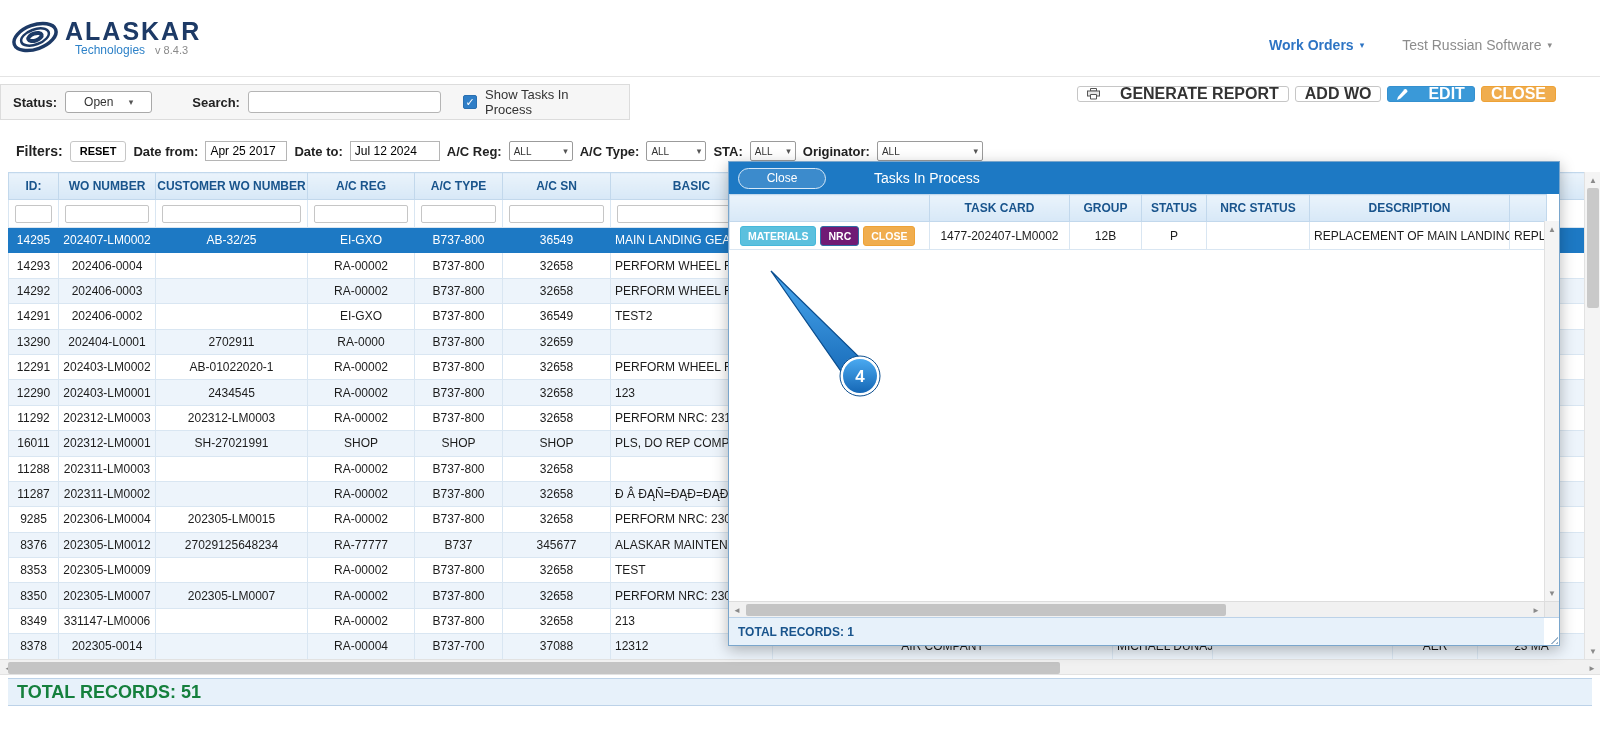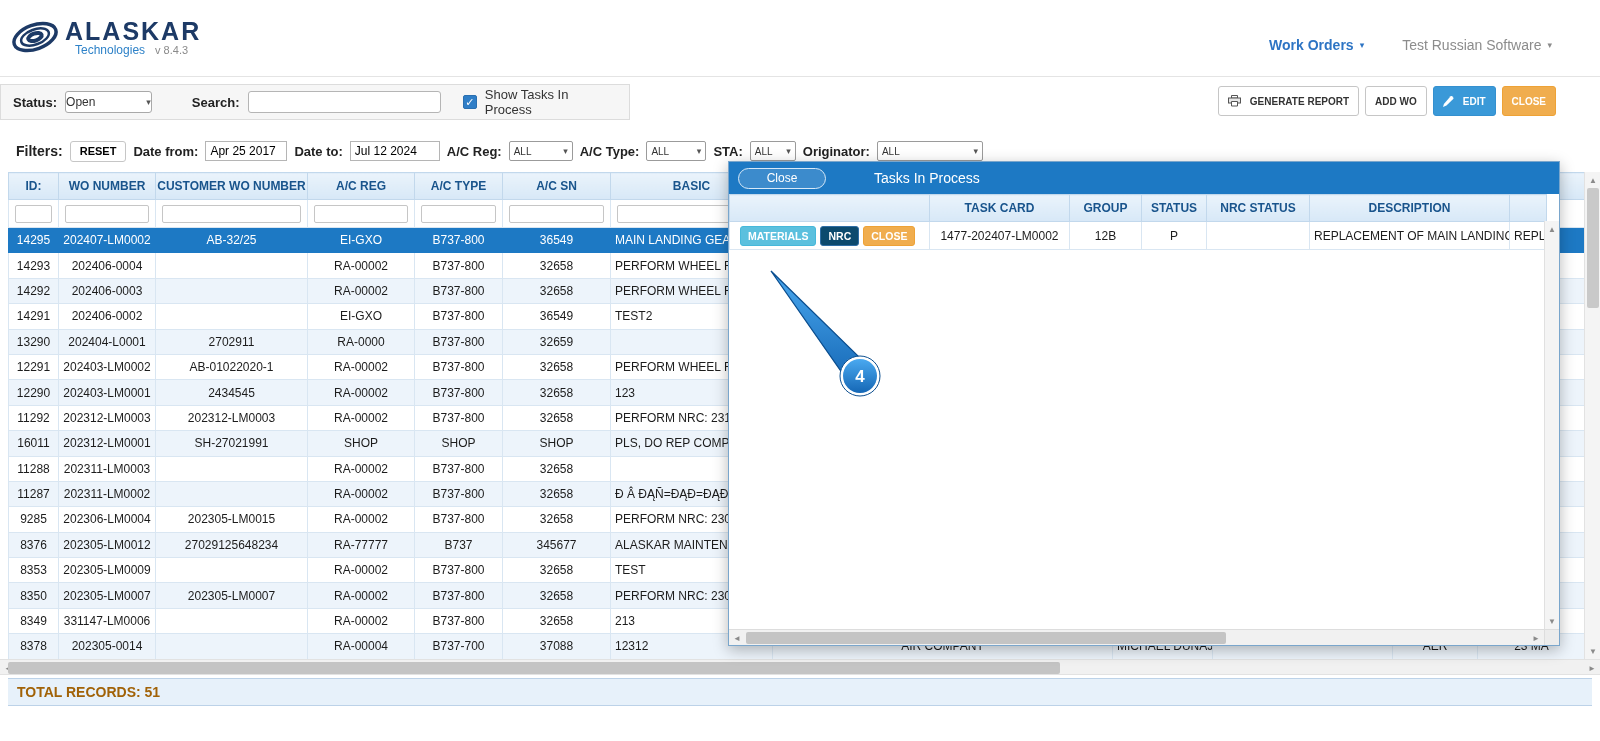--- a/index.html
+++ b/index.html
@@ -15,28 +15,28 @@
   .brand-row{display:flex;align-items:baseline;gap:10px;padding-left:10px;margin-top:-2px}
   .brand-sub{font-size:12px;color:#2e82c8}
   .version{font-size:11px;color:#8a8a8a}
   .nav{position:absolute;right:48px;top:37px;display:flex;align-items:center;gap:38px;font-size:14px}
   .nav-work{color:#2d74c4;font-weight:bold;display:flex;align-items:center;gap:6px;cursor:pointer}
   .nav-user{color:#8c8c8c;display:flex;align-items:center;gap:6px;cursor:pointer}
   .caret{font-size:9px;color:inherit}
 
   
   .toolbar{position:absolute;left:0;top:84px;width:630px;height:36px;background:#f6f6f6;border:1px solid #dcdcdc;display:flex;align-items:center;padding:0 12px;gap:8px;font-size:13px}
-  .sel{display:inline-flex;align-items:center;justify-content:space-between;background:#fff;border:1px solid #a9a9a9;border-radius:3px;height:22px;font-size:12px;padding:0 0;color:#333;gap:6px;cursor:pointer}
+  .sel{display:inline-flex;align-items:center;justify-content:space-between;background:#fff;border:1px solid #a9a9a9;border-radius:3px;height:22px;font-size:12px;padding:0 18px;color:#333;gap:6px;cursor:pointer}
   .sel .caret{color:#555}
   .status-sel{width:88px}
   .search-input{width:196px;height:22px;border:1px solid #b5b5b5;border-radius:3px;padding:0 6px;font-size:12px;font-family:inherit}
   .cb{width:14px;height:14px;background:#2f7ec7;border:1px solid #2a6fb0;border-radius:2px;color:#fff;font-size:11px;line-height:12px;text-align:center;font-weight:bold;margin-left:14px;cursor:pointer;flex:0 0 14px}
   .cb-label{font-size:13px;color:#333}
   .top-buttons{position:absolute;right:44px;top:86px;display:flex;gap:6px;align-items:center}
-  .btn{height:30px;display:inline-flex;align-items:center;gap:9px;padding:0 9px;font-size:10px;font-weight:bold;color:#333;background:#fff;border:1px solid #c6c6c6;border-radius:3px;cursor:pointer;font-family:inherit}
+  .btn{height:16px;display:inline-flex;align-items:center;gap:20px;padding:0 9px;font-size:16px;font-weight:bold;color:#333;background:#fff;border:1px solid #c6c6c6;border-radius:3px;cursor:pointer;font-family:inherit}
   .btn-blue{background:#3a99d8;border-color:#3490cf;color:#fff}
   .btn-orange{background:#f0ad4e;border-color:#eea236;color:#fff}
 
   
   .filters{position:absolute;left:16px;top:138px;height:26px;display:flex;align-items:center;gap:7px;font-size:13px}
   .filters .title{font-size:14px;font-weight:bold}
   .btn-small{height:21px;padding:0 9px;font-size:11px;font-weight:bold;background:#fff;border:1px solid #c6c6c6;border-radius:3px;cursor:pointer;font-family:inherit}
   .f-input{height:20px;border:1px solid #b5b5b5;padding:0 4px;font-size:12px;font-family:inherit}
   .f-sel{height:20px;font-size:10px;border-radius:2px;border-color:#9b9b9b;padding:0 4px}
 
@@ -54,36 +54,36 @@
   tbody tr:nth-child(even){background:#fff}
   tbody tr.selected{background:#1d79c4}
   tbody tr.selected td{color:#fff;border-color:#1d79c4}
 
   
   .hscroll{position:absolute;background:#f1f1f1;height:16px;border-top:1px solid #e2e2e2;border-bottom:1px solid #e2e2e2}
   .hs-thumb{position:absolute;top:2px;height:12px;background:#c4c4c4;border-radius:2px;cursor:pointer}
   .scroll-arrow{position:absolute;width:16px;height:16px;font-size:8px;color:#8a8a8a;display:flex;align-items:center;justify-content:center;cursor:pointer}
   .vscroll{position:absolute;width:16px;background:#f4f4f4;border-left:1px solid #e2e2e2}
   .vs-thumb{position:absolute;left:2px;width:12px;background:#c9c9c9;border-radius:2px;cursor:pointer}
-  .total-bar{position:absolute;background:#e7f1fa;border-top:1px solid #bcd2e8;border-bottom:1px solid #bcd2e8;color:#a16207;font-weight:bold;font-size:14px;display:flex;align-items:center;padding-left:9px}
+  .total-bar{position:absolute;background:#e7f1fa;border-top:1px solid #bcd2e8;border-bottom:1px solid #bcd2e8;color:#15803d;font-weight:bold;font-size:18px;display:flex;align-items:center;padding-left:9px}
 
   
   .overlay{position:absolute;left:728px;top:161px;width:832px;height:485px;background:#fff;border:1px solid #7aa6cc;box-shadow:0 4px 14px rgba(0,0,0,.28);z-index:30;display:flex;flex-direction:column}
   .ov-header{height:32px;flex:0 0 32px;background:#1d79c4;display:flex;align-items:center}
   .ov-close{margin-left:9px;width:88px;height:21px;border:1px solid #d7e9f8;border-radius:11px;background:rgba(255,255,255,.14);color:#fff;font-size:12px;display:flex;align-items:center;justify-content:center;cursor:pointer;font-family:inherit}
   .ov-title{color:#fff;font-size:14px;margin-left:48px}
   .ov-subbar{height:27px;flex:0 0 27px;background:#33688c;color:#fff;font-size:13px;display:flex;align-items:center;padding-left:10px}
   .ov-body{position:relative;flex:1;overflow:hidden;background:#fff}
   .task-table{width:817px}
   .task-table td{height:28px;border:1px solid #d9e6f2;font-size:12px;text-align:center;white-space:nowrap;overflow:hidden;background:#fff}
   .task-table td.cell-left{text-align:left;padding:0 4px}
   .task-actions{display:flex;gap:4px;padding-left:6px;align-items:center}
   .tbtn{height:20px;border-radius:3px;color:#fff;font-size:10.5px;font-weight:bold;padding:0 7px;border:1px solid;cursor:pointer;font-family:inherit;white-space:nowrap}
   .tbtn.info{background:#5bc0de;border-color:#46b8da}
-  .tbtn.primary{background:#0c4a6e;border-color:#2e6da4}
+  .tbtn.primary{background:#701a75;border-color:#2e6da4}
   .tbtn.warning{background:#f0ad4e;border-color:#eea236}
   .ov-vscroll{position:absolute;right:0;top:27px;bottom:0;width:15px;background:#f4f4f4;border-left:1px solid #e0e0e0}
   .ov-hscroll{height:16px;flex:0 0 16px;position:relative;background:#f1f1f1;border-top:1px solid #ddd}
   .ov-hs-corner{position:absolute;right:0;top:0;width:15px;height:100%;background:#ececec;border-left:1px solid #ddd}
   .ov-footer{height:28px;flex:0 0 28px;display:flex}
   .ov-total{flex:1;background:#e7f1fa;border-top:1px solid #bcd2e8;color:#19548c;font-weight:bold;font-size:12px;display:flex;align-items:center;padding-left:9px}
   .ov-grip{width:15px;background:#fff;border-top:1px solid #bcd2e8;position:relative;cursor:nwse-resize}
   .ov-grip::after{content:"";position:absolute;right:1px;bottom:1px;width:11px;height:11px;background:repeating-linear-gradient(-45deg,#9eb6cc 0 1.5px,transparent 1.5px 4px);clip-path:polygon(100% 0,100% 100%,0 100%)}
 
   
@@ -539,20 +539,26 @@
       <span class="scroll-arrow" style="left:-1px;top:0">▲</span>
       <span class="scroll-arrow" style="left:-1px;bottom:0">▼</span>
     </div>
   </div>
   <div class="ov-hscroll">
     <span class="scroll-arrow" style="left:0;top:0">◄</span>
     <div class="hs-thumb" style="left:17px;width:480px"></div>
     <span class="scroll-arrow" style="right:15px;top:0">►</span>
     <div class="ov-hs-corner"></div>
   </div>
+  <div class="ov-footer">
+    <div class="ov-total">
+      <span>TOTAL RECORDS: 1</span>
+    </div>
+    <div class="ov-grip"></div>
+  </div>
 </div>
 
 <svg class="annotation" width="200" height="170" viewBox="0 0 200 170">
   <defs>
     <linearGradient id="agrad" x1="0" y1="0" x2="0" y2="1">
       <stop offset="0" stop-color="#4aa9f0"></stop>
       <stop offset="1" stop-color="#1567b5"></stop>
     </linearGradient>
   </defs>
   <polygon points="71,26 169.9,122.6 150.1,139.4" fill="none" stroke="#ffffff" stroke-width="5" stroke-linejoin="round"></polygon>

